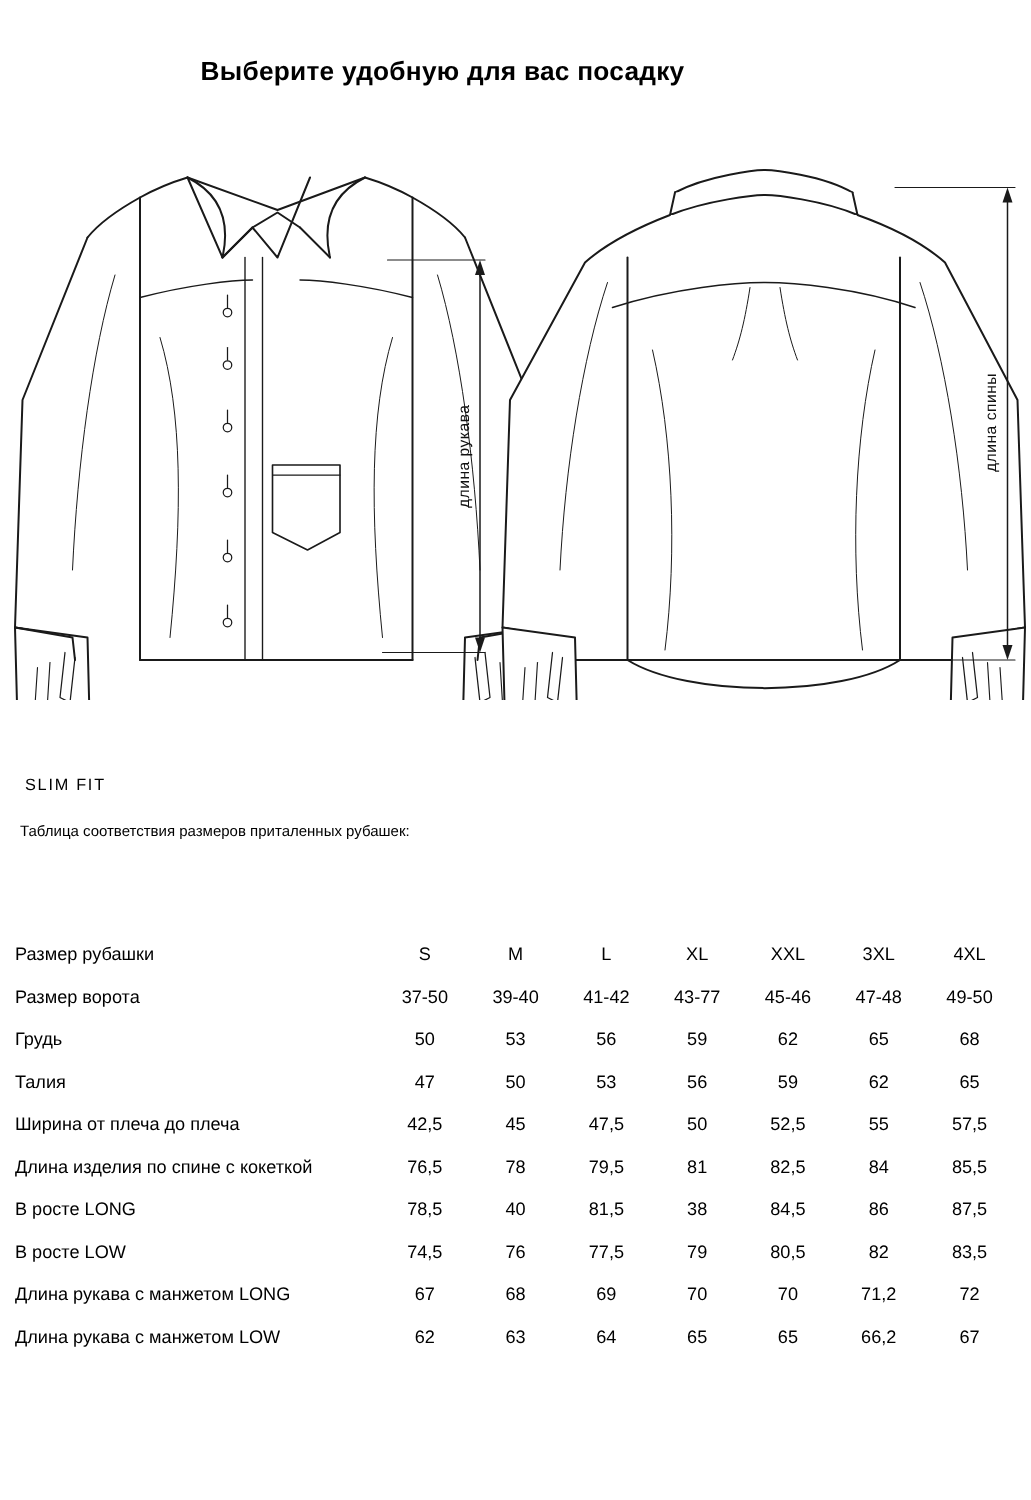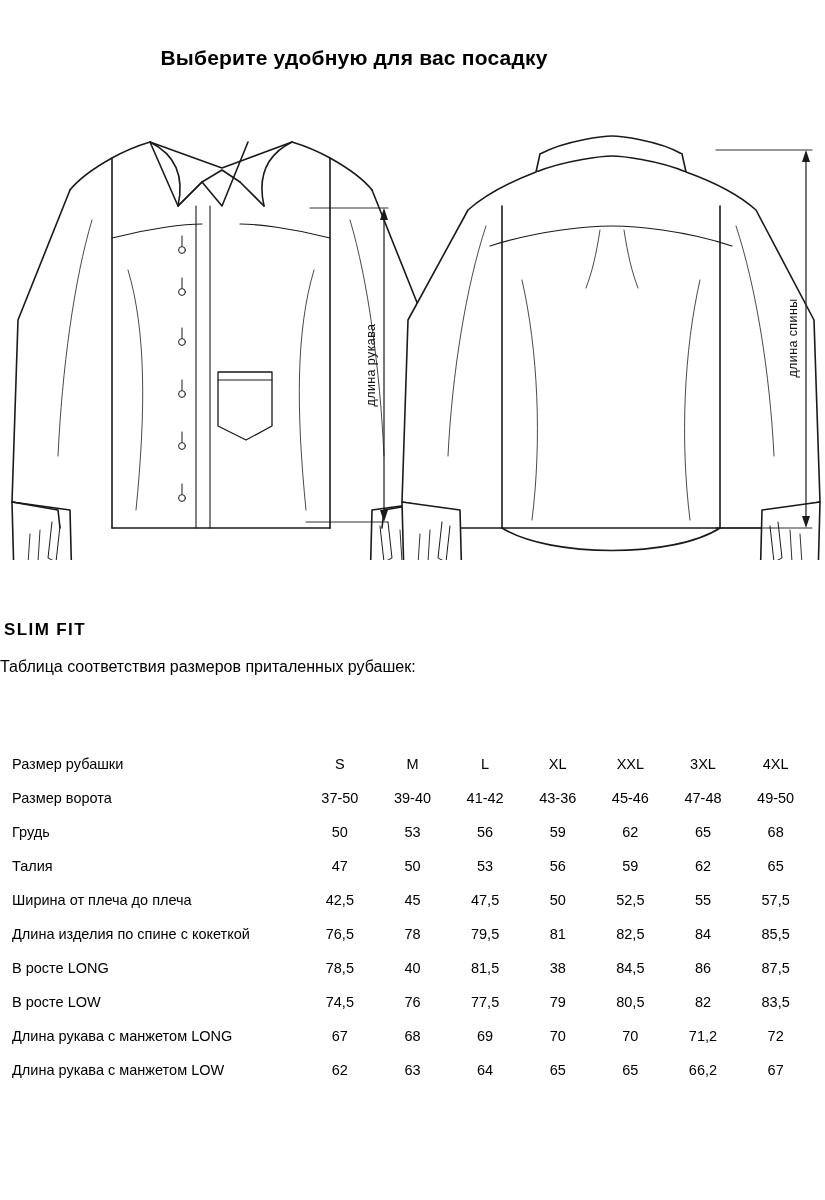--- a/index.html
+++ b/index.html
@@ -33,30 +33,30 @@
   .illustration {
     position: absolute;
     top: 110px;
     left: 0;
     width: 825px;
     height: 450px;
   }
   .fit-name {
     position: absolute;
     top: 620px;
-    left: 4px;
-    font-size: 17px;
-    font-weight: bold;
+    left: 20px;
+    font-size: 13px;
+    font-weight: normal;
     letter-spacing: 1.4px;
   }
   .fit-desc {
     position: absolute;
     top: 658px;
-    left: 0;
-    font-size: 16px;
+    left: 16px;
+    font-size: 12px;
   }
   table.size-table {
     position: absolute;
     top: 738px;
     left: 12px;
     width: 800px;
     border-collapse: collapse;
     font-size: 14.5px;
   }
   table.size-table td, table.size-table th {
@@ -264,21 +264,21 @@
         <th class="colhead">3XL</th>
         <th class="colhead">4XL</th>
       </tr>
     </thead>
     <tbody>
       <tr>
         <td class="rowhead">Размер ворота</td>
         <td class="val">37-50</td>
         <td class="val">39-40</td>
         <td class="val">41-42</td>
-        <td class="val">43-36</td>
+        <td class="val">43-77</td>
         <td class="val">45-46</td>
         <td class="val">47-48</td>
         <td class="val">49-50</td>
       </tr>
       <tr>
         <td class="rowhead">Грудь</td>
         <td class="val">50</td>
         <td class="val">53</td>
         <td class="val">56</td>
         <td class="val">59</td>

